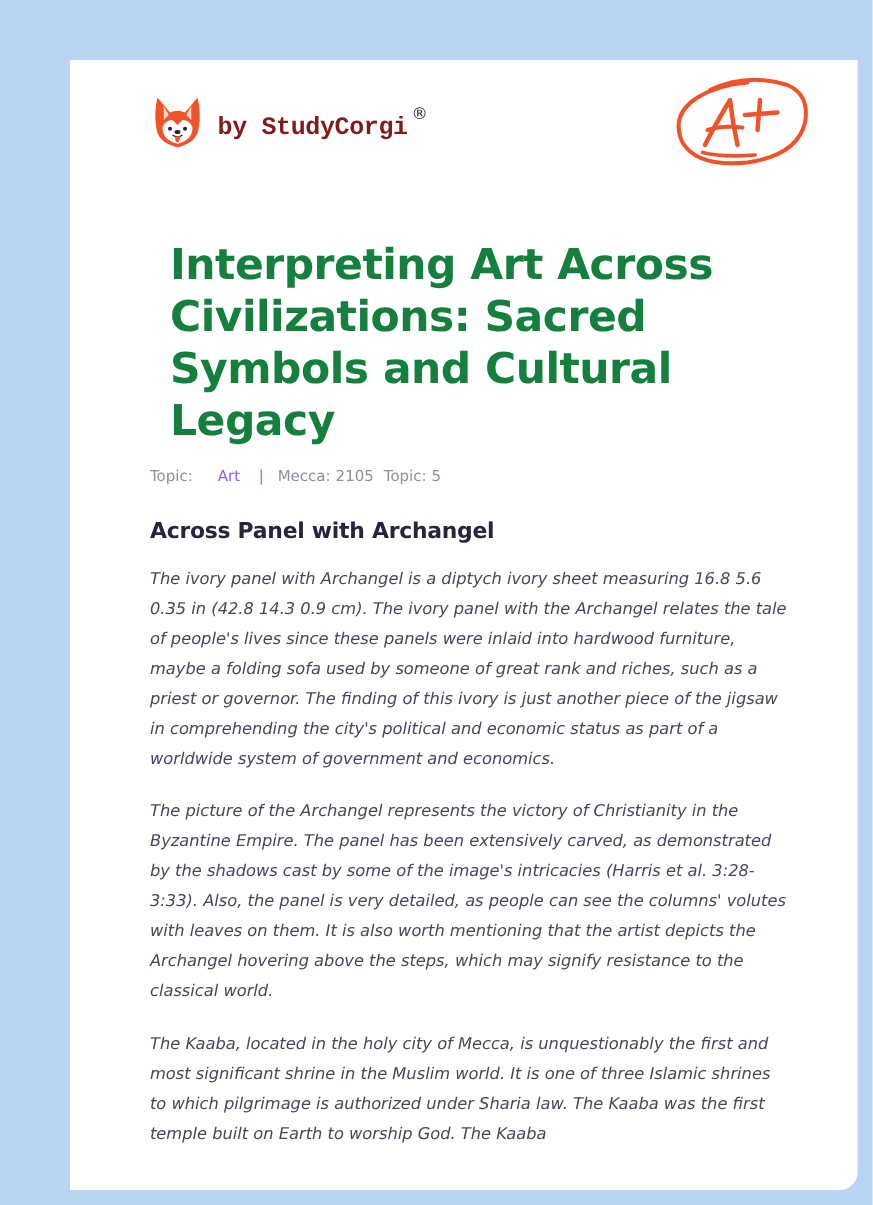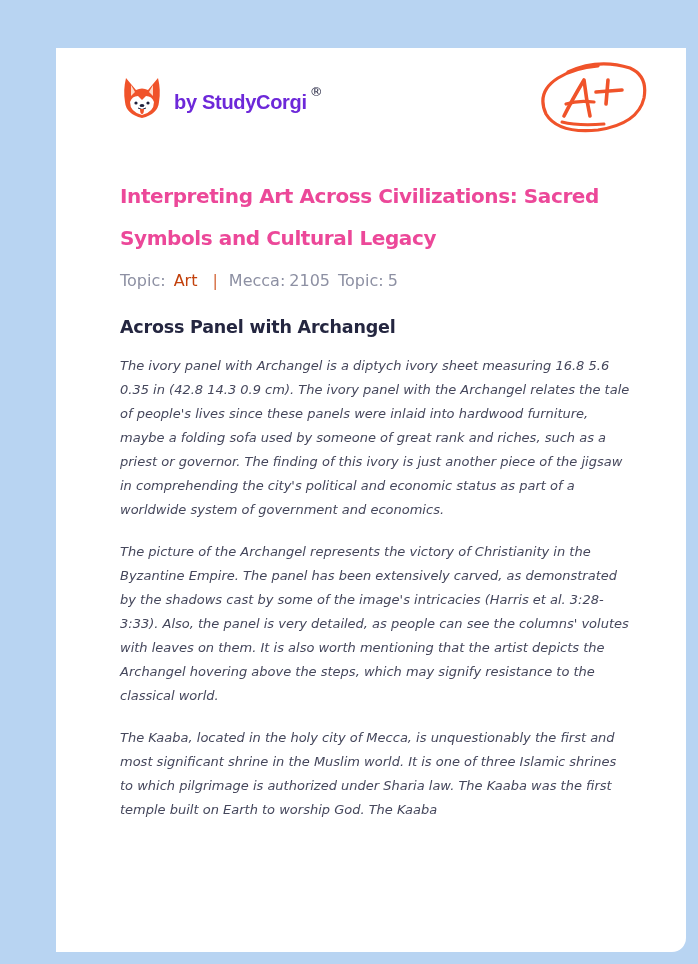--- a/index.html
+++ b/index.html
@@ -39,24 +39,24 @@
       align-items: center;
     }
     .logo-icon {
       width: 40px;
       height: 44px;
       display: block;
     }
     .logo-text {
       margin-left: 12px;
       margin-top: 8px;
-      font-family: Liberation Sans, sans-serif;
+      font-family: Liberation Mono, monospace;
       font-weight: bold;
       font-size: 20px;
-      color: #6d28d9;
+      color: #7f1d1d;
       letter-spacing: -0.3px;
     }
     .logo-reg {
       font-family: "DejaVu Sans", sans-serif;
       font-size: 13px;
       color: #1e1f3b;
       margin-left: 3px;
       margin-top: -14px;
     }
     .grade-badge {
@@ -66,40 +66,40 @@
       width: 112px;
       height: 82px;
     }
     .content {
       position: absolute;
       left: 64px;
       top: 128px;
       width: 510px;
     }
     .title {
-      margin: 0;
+      margin: 16px;
       font-family: "DejaVu Sans", sans-serif;
       font-weight: bold;
-      font-size: 20px;
+      font-size: 34px;
       line-height: 41.5px;
-      color: #ec4899;
+      color: #15803d;
       letter-spacing: -0.4px;
     }
     .meta {
       margin-top: 12px;
       font-family: "DejaVu Sans", sans-serif;
-      font-size: 16px;
+      font-size: 12px;
       color: #8d90a3;
       display: flex;
       align-items: center;
       white-space: nowrap;
     }
     .meta .topic-value {
-      color: #c2410c;
-      margin-left: 8px;
+      color: #8b5cf6;
+      margin-left: 20px;
     }
     .meta .sep {
       color: #d4673a;
       margin: 0 11px 0 15px;
     }
     .meta .pages-label {
       margin-left: 8px;
     }
     .meta .value {
       margin-left: 4px;

